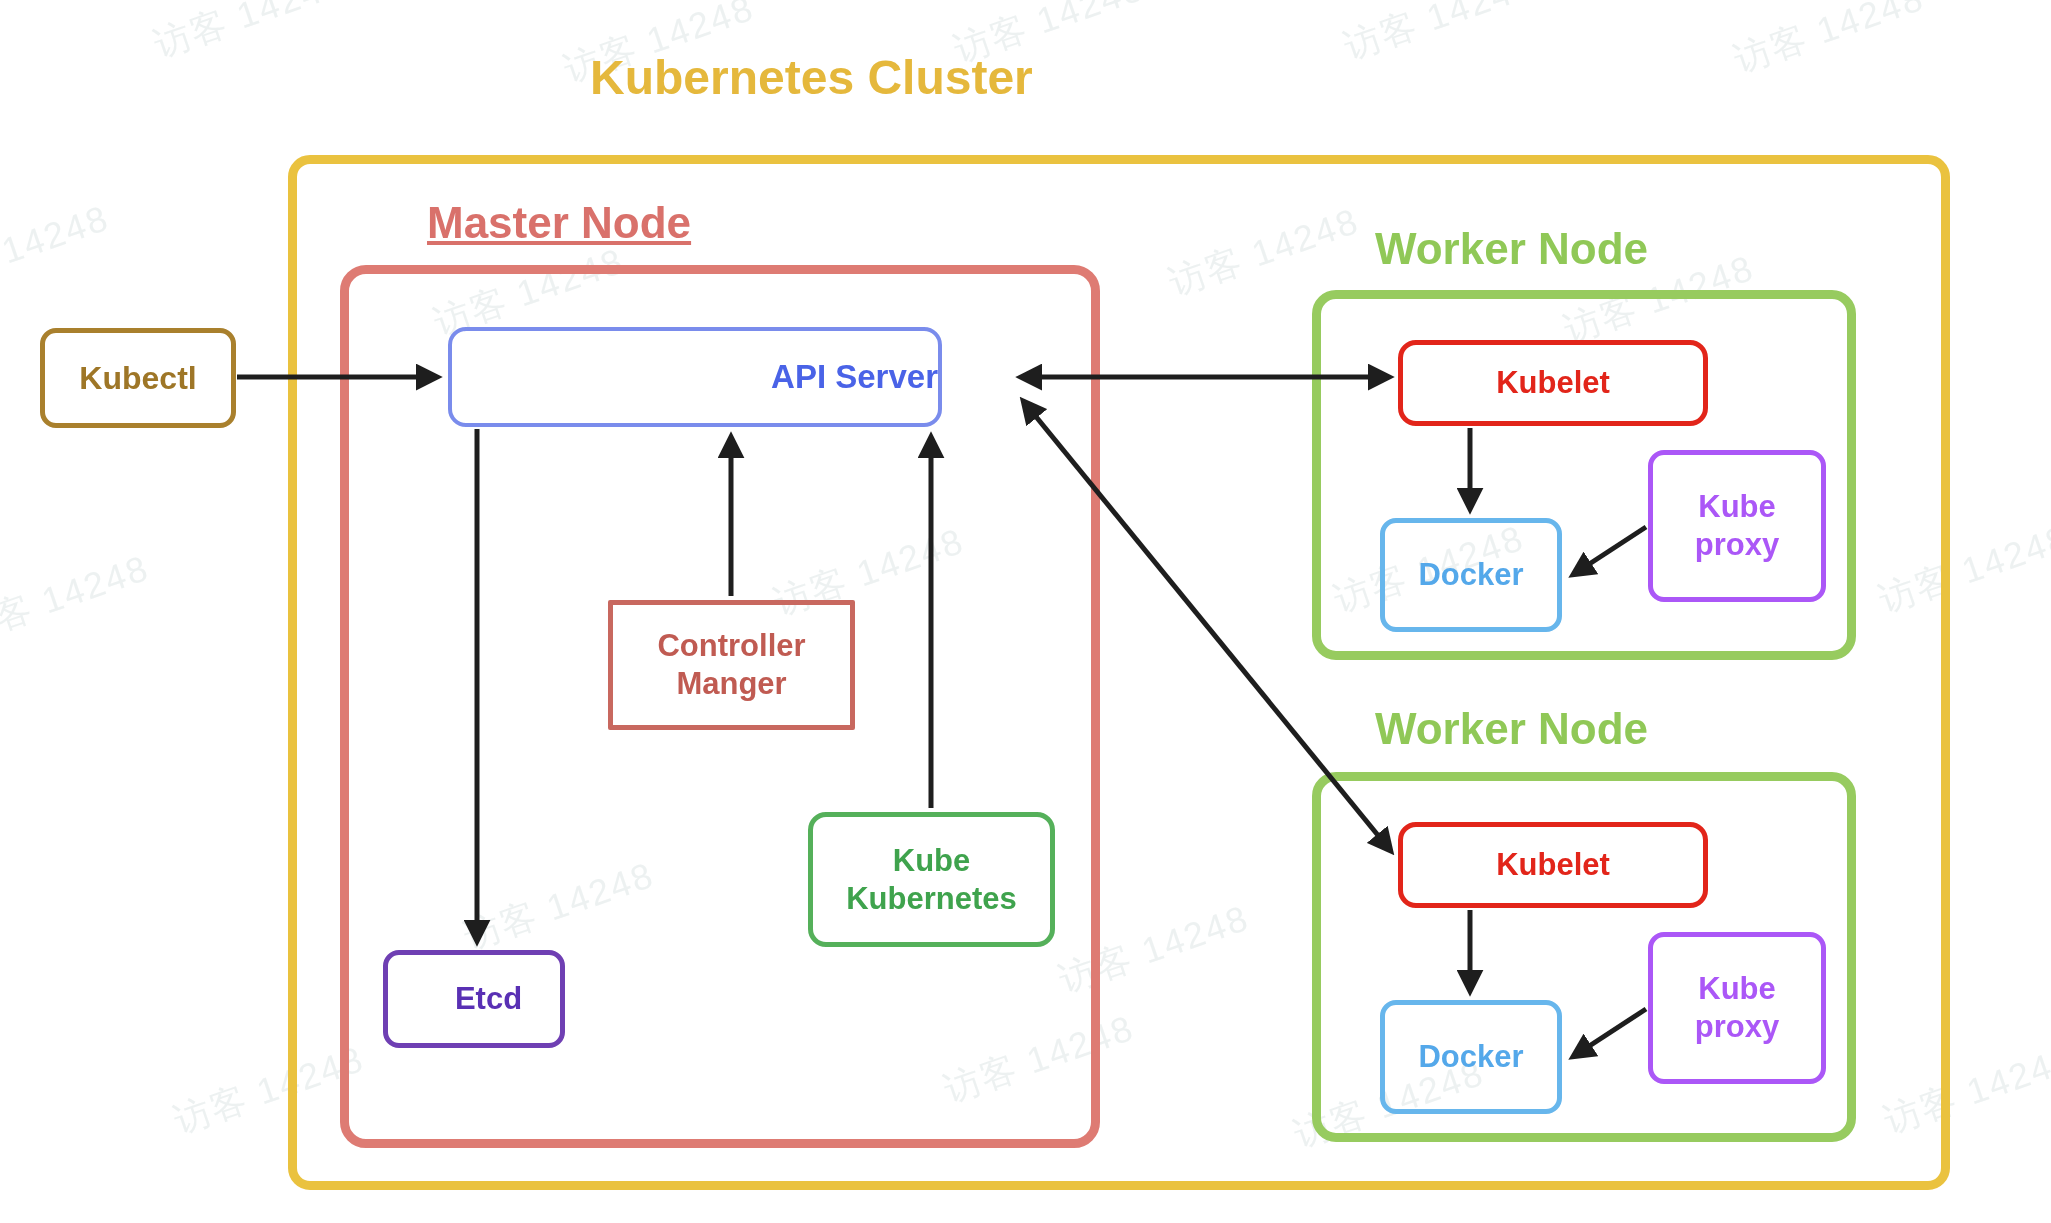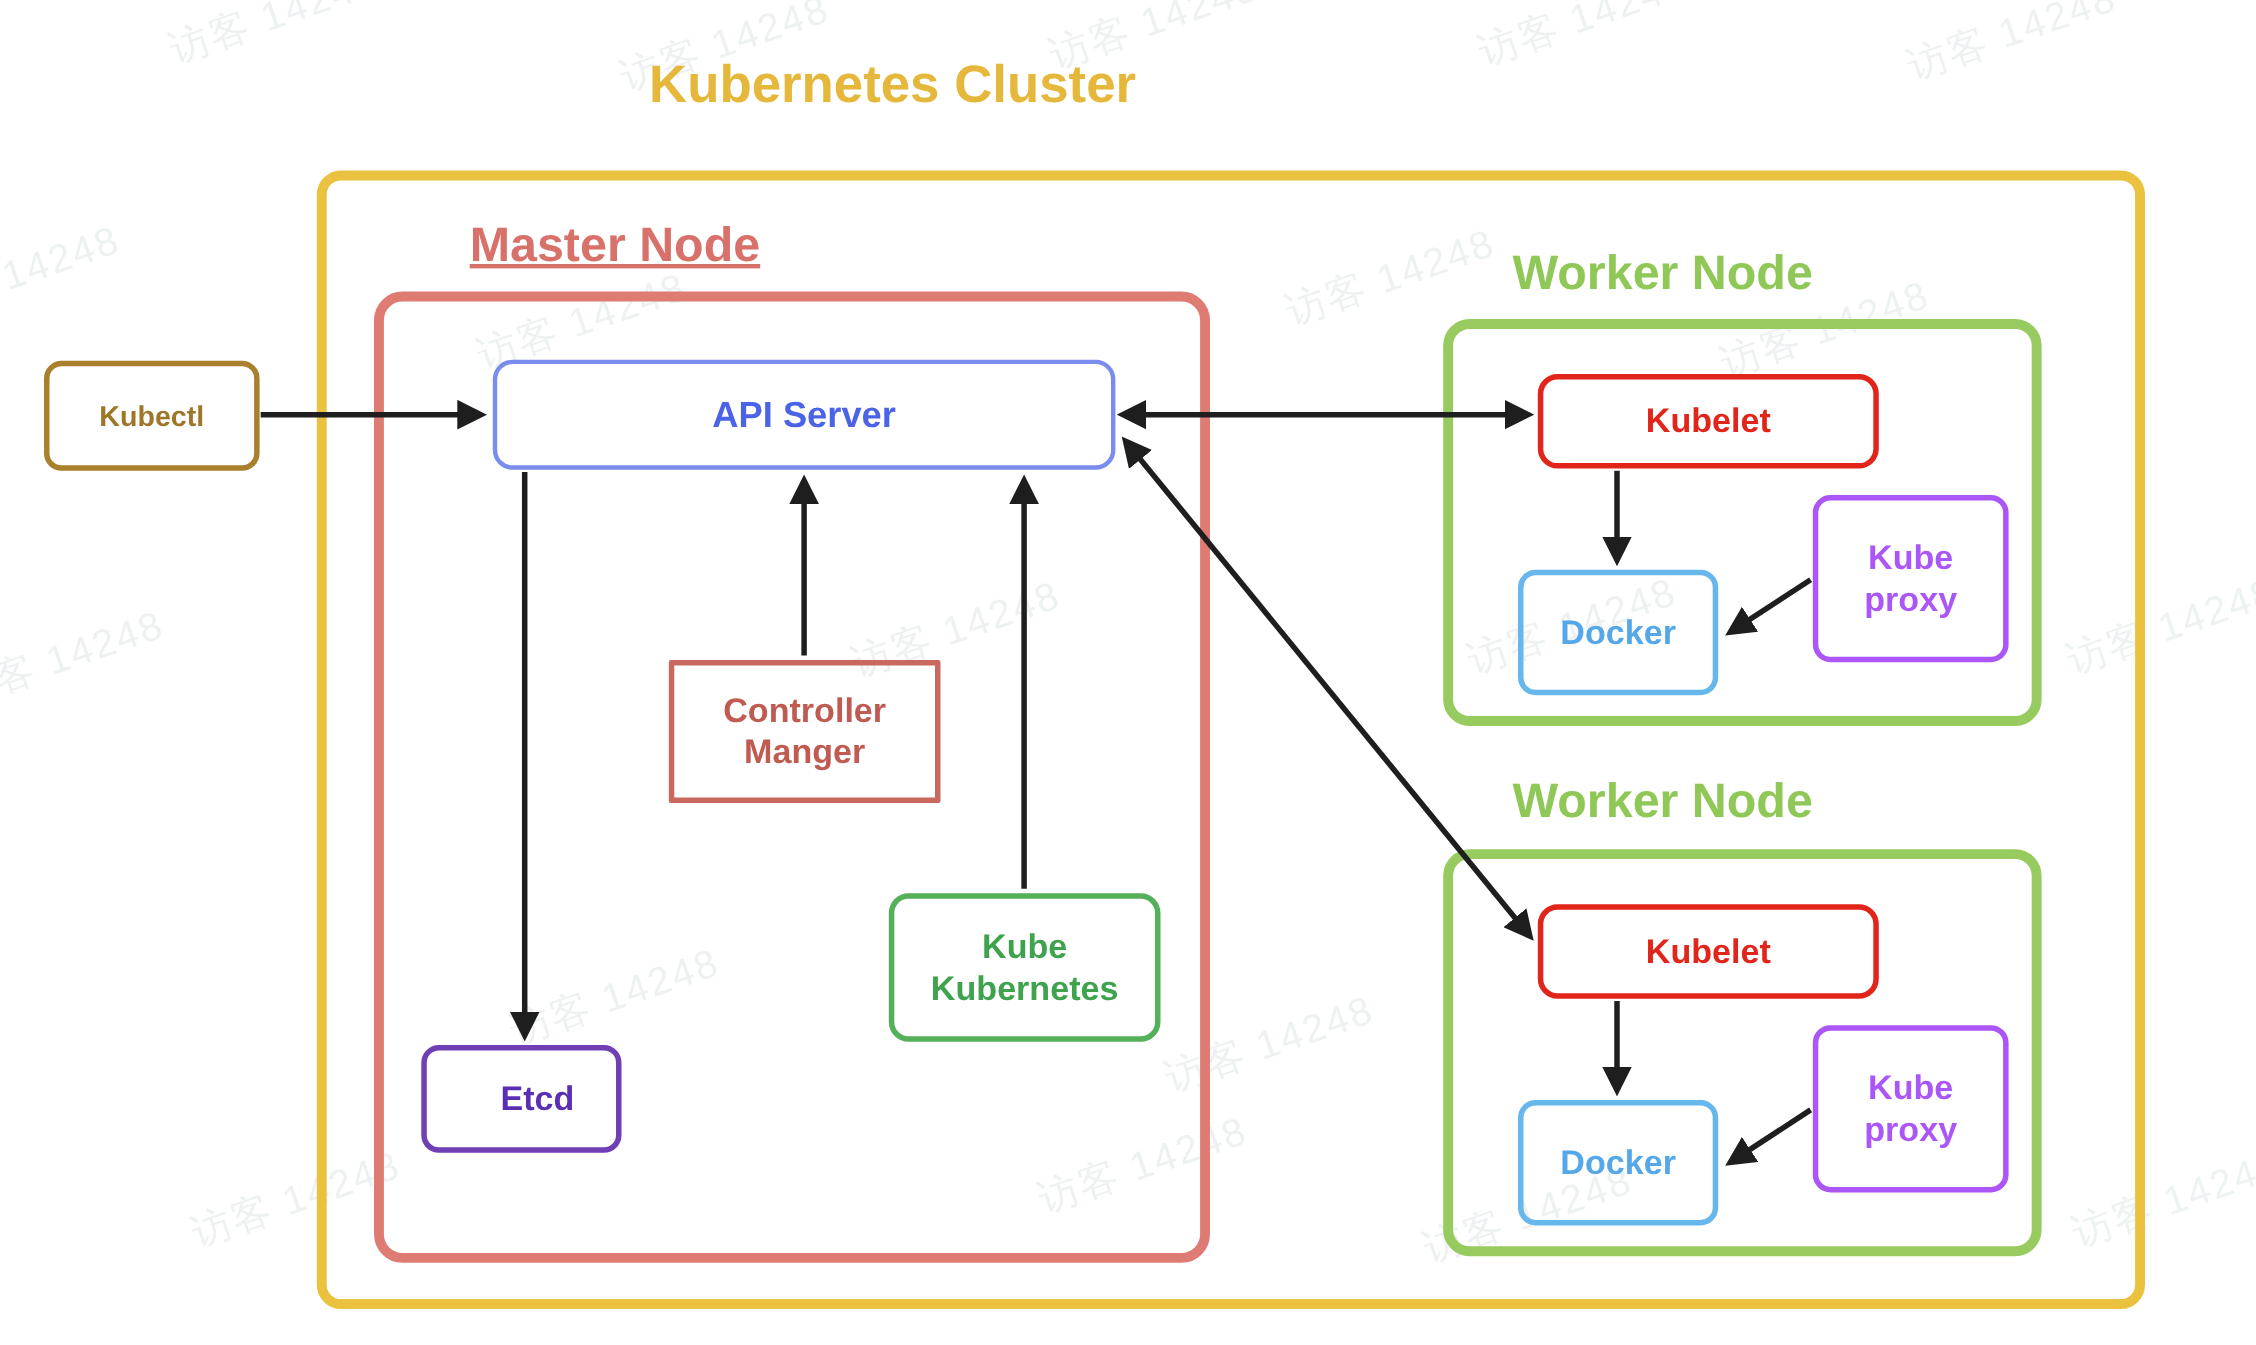--- a/index.html
+++ b/index.html
@@ -37,22 +37,22 @@
   #worker1-label{left:1375px;top:224px;width:420px;font-size:44px;color:var(--worker-label);}
   #worker2-label{left:1375px;top:704px;width:420px;font-size:44px;color:var(--worker-label);}
 
   
   #cluster-box{left:288px;top:155px;width:1662px;height:1035px;border-width:9px;border-color:var(--cluster-gold);border-radius:22px;}
   #master-box {left:340px;top:265px;width:760px; height:883px; border-width:9px;border-color:var(--master-salmon);border-radius:26px;}
   #worker1-box{left:1312px;top:290px;width:544px;height:370px;border-width:9px;border-color:var(--worker-green);border-radius:24px;}
   #worker2-box{left:1312px;top:772px;width:544px;height:370px;border-width:9px;border-color:var(--worker-green);border-radius:24px;}
 
   
-  #kubectl   {left:40px;  top:328px; width:196px;height:100px;border-width:5px;border-color:var(--kubectl-brown-border);border-radius:16px;font-size:26px;color:var(--kubectl-brown-text);}
-  #api-server{left:448px; top:327px; width:566px;height:100px;border-width:4px;border-color:var(--api-blue-border);border-radius:18px;font-size:33px;color:var(--api-blue-text);}
+  #kubectl   {left:40px;  top:328px; width:196px;height:100px;border-width:5px;border-color:var(--kubectl-brown-border);border-radius:16px;font-size:32px;color:var(--kubectl-brown-text);}
+  #api-server{left:448px; top:327px; width:494px;height:100px;border-width:4px;border-color:var(--api-blue-border);border-radius:18px;font-size:33px;color:var(--api-blue-text);align-items:flex-end;}
   #controller-manager{left:608px;top:600px;width:247px;height:130px;border-width:5px;border-color:var(--controller-red-border);border-radius:2px;font-size:31px;line-height:1.22;color:var(--controller-red-text);}
   #kube-scheduler{left:808px;top:812px;width:247px;height:135px;border-width:5px;border-color:var(--scheduler-green-border);border-radius:18px;font-size:31px;line-height:1.22;color:var(--scheduler-green-text);}
   #etcd      {left:383px; top:950px; width:182px;height:98px; border-width:5px;border-color:var(--etcd-purple-border);border-radius:16px;font-size:31px;color:var(--etcd-purple-text);padding-left:29px;}
 
   #kubelet-1 {left:1398px;top:340px; width:310px;height:86px; border-width:5px;border-color:var(--kubelet-red);border-radius:18px;font-size:31px;color:var(--kubelet-red);}
   #docker-1  {left:1380px;top:518px; width:182px;height:114px;border-width:5px;border-color:var(--docker-blue-border);border-radius:16px;font-size:31px;color:var(--docker-blue-text);}
   #kubeproxy-1{left:1648px;top:450px;width:178px;height:152px;border-width:5px;border-color:var(--proxy-purple);border-radius:16px;font-size:31px;line-height:1.22;color:var(--proxy-purple);}
 
   #kubelet-2 {left:1398px;top:822px; width:310px;height:86px; border-width:5px;border-color:var(--kubelet-red);border-radius:18px;font-size:31px;color:var(--kubelet-red);}
   #docker-2  {left:1380px;top:1000px;width:182px;height:114px;border-width:5px;border-color:var(--docker-blue-border);border-radius:16px;font-size:31px;color:var(--docker-blue-text);}

